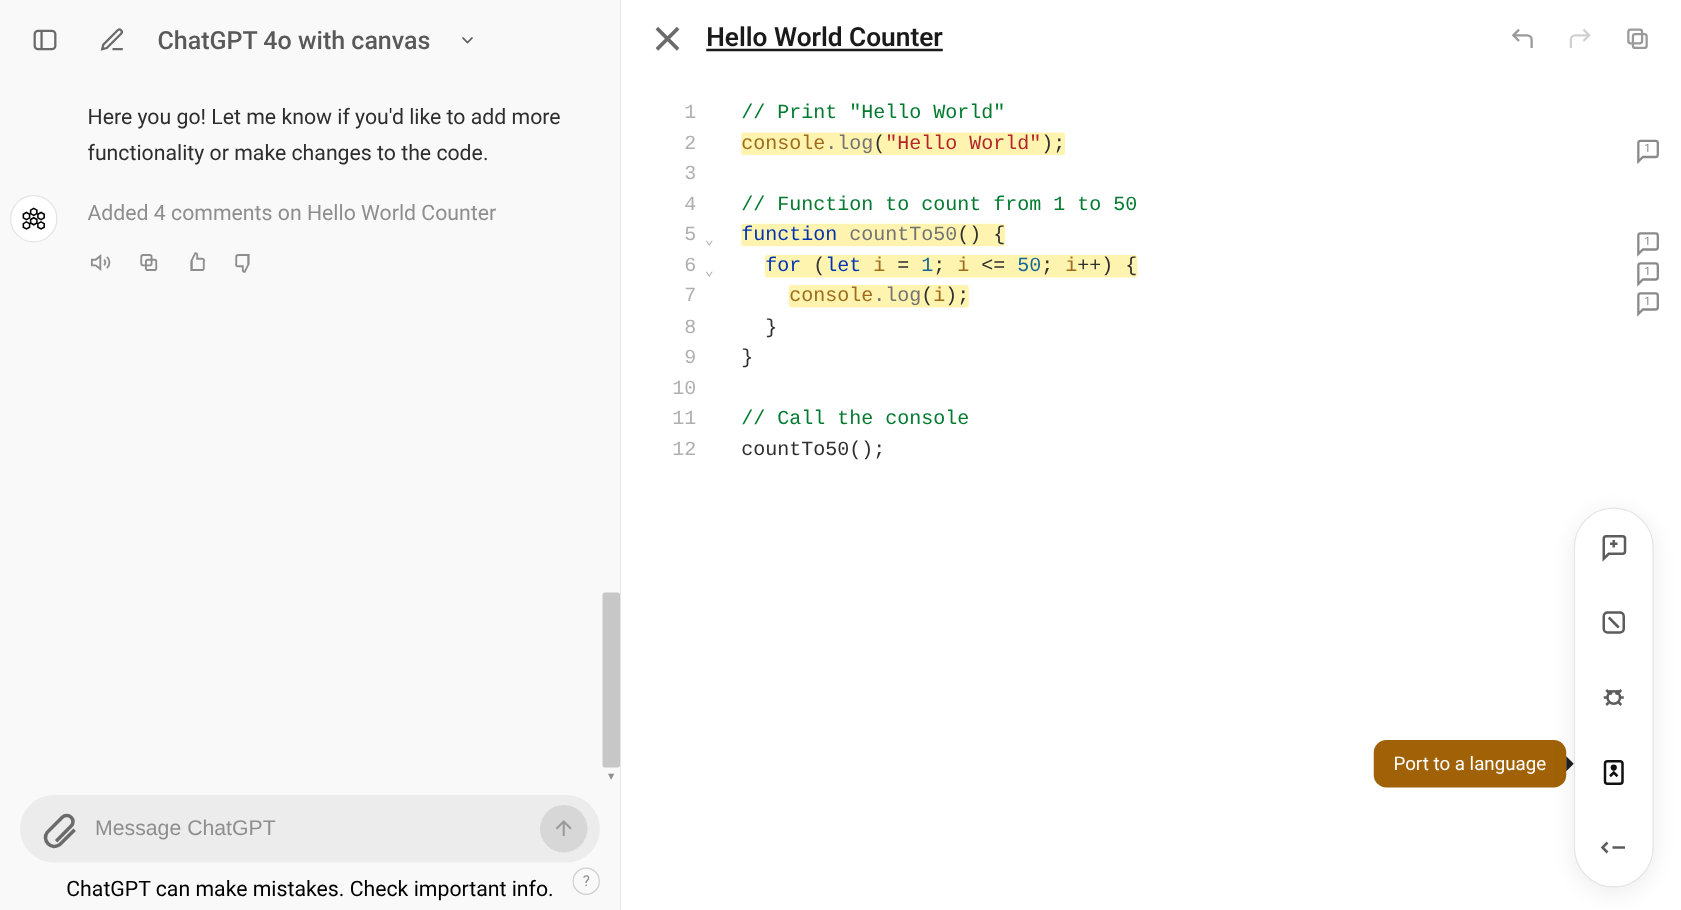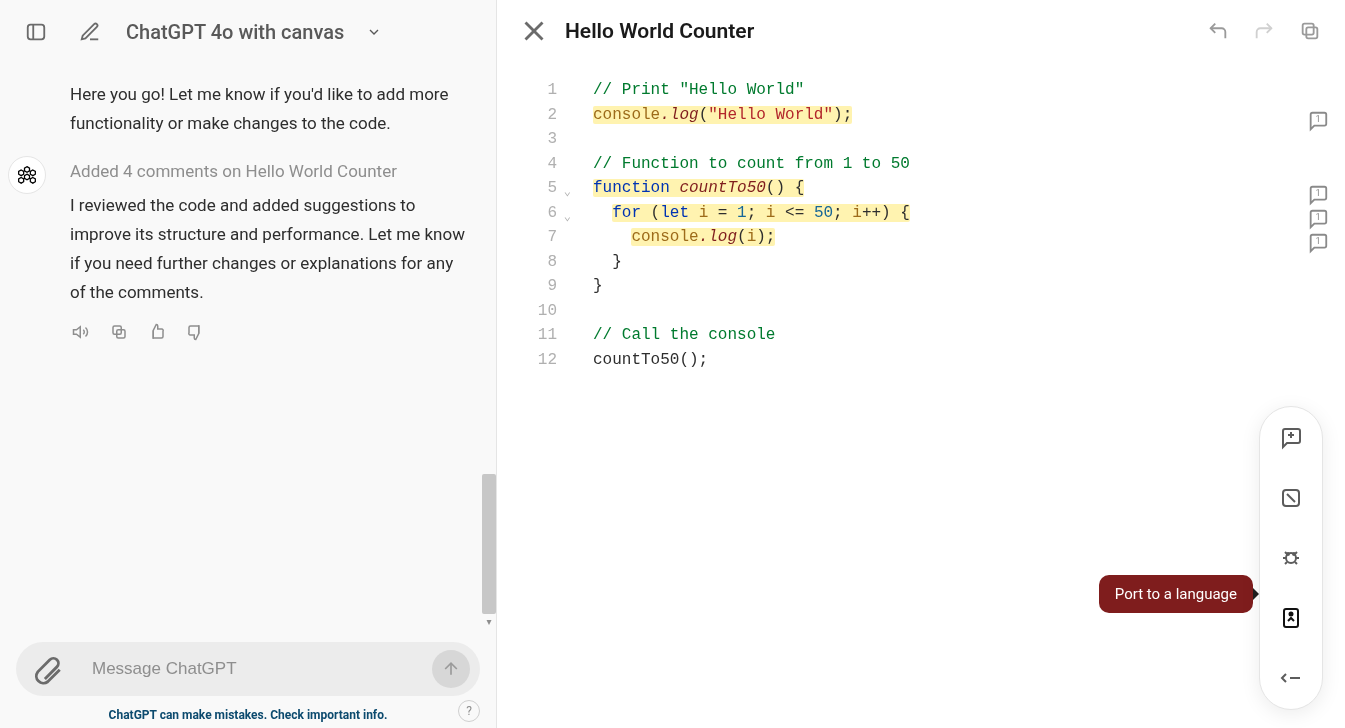--- a/index.html
+++ b/index.html
@@ -139,43 +139,41 @@
     color:#6b6b6b;
     cursor:pointer;
   }
   .composer input {
     flex:1;
     border:none;
     background:transparent;
     font-size:17px;
     outline:none;
     color:#b91c1c;
-    margin-left:16px;
   }
   .composer input::placeholder { color:#8e8e8e; }
   .composer .send {
     width: 38px;
     height: 38px;
     border-radius:50%;
     background:#d7d7d7;
     display:flex;align-items:center;justify-content:center;
     color:#9a9a9a;
     cursor:pointer;
   }
   .disclaimer-row {
     display:flex;
     align-items:center;
     justify-content:center;
     position:relative;
     padding: 4px 16px 6px 16px;
   }
   .disclaimer {
-    font-size:12px;
-    color:#0c4a6e;
-    font-weight:bold;
+    font-size:17px;
+    color:#000000;
   }
   .help-dot {
     position:absolute;
     right:16px;
     top:-4px;
     width:20px;height:20px;
     border:1px solid #d0d0d0;
     border-radius:50%;
     font-size:12px;
     color:#8e8e8e;
@@ -198,20 +196,21 @@
   }
   .canvas-header .close {
     width:34px;height:34px;display:flex;align-items:center;justify-content:center;
     color:#6b6b6b;cursor:pointer;margin-right:14px;
   }
   .canvas-title {
     font-size:21px;
     font-weight:600;
     flex:1;
     color:#1a1a1a;
+    text-decoration:underline;
   }
   .canvas-actions {
     display:flex;
     gap:20px;
     color:#9a9a9a;
   }
   .canvas-actions .ca {
     width:26px;height:26px;display:flex;align-items:center;justify-content:center;cursor:pointer;
   }
   .canvas-actions svg{width:22px;height:22px;}
@@ -237,21 +236,21 @@
     top:4px;
     color:#b0b0b0;
     font-size:12px;
   }
   .code-lines {
     padding-left: 26px;
   }
   .code-lines .cl { height:24.5px; white-space:pre; }
   .tok-com { color:#007a2e; }
   .tok-kw  { color:#0033b3;text-align:right; }
-  .tok-fn  { color:#7f1d1d;font-style:italic; }
+  .tok-fn  { color:#737373; }
   .tok-var { color:#9d6b1a; }
   .tok-num { color:#166697; }
   .tok-str { color:#b2262b; }
   .tok-plain { color:#2e2e2e; }
   .hl { background:#fff3b0; border-radius:2px; }
 
   
   .edge-comments {
     position:absolute;
     right:14px;
@@ -283,22 +282,22 @@
   }
   .ft-item {
     width:34px;height:34px;display:flex;align-items:center;justify-content:center;
     color:#5c5c5c;cursor:pointer;border-radius:8px;
   }
   .ft-item.active { color:#111; }
   .ft-item svg{width:24px;height:24px;}
   .tooltip {
     position:absolute;
     right:92px;
-    bottom:115px;
-    background:#7f1d1d;
+    bottom:98px;
+    background:#a16207;
     color:#fff;
     font-size:15px;
     padding:10px 16px;
     border-radius:10px;
     white-space:nowrap;
   }
   .tooltip::after {
     content:"";
     position:absolute;
     right:-6px;
@@ -341,21 +340,20 @@
         <span>Here you go! Let me know if you'd like to add more functionality or make changes to the code.</span>
       </div>
 
       <div class="msg-block with-avatar">
         <div class="avatar-dot">
           <svg viewBox="0 0 24 24" fill="none" stroke="currentColor" stroke-width="1.5">
             <path d="M12 2l3 1.7v3.4L12 8.8 9 7.1V3.7L12 2zM5 6l3 1.7v3.4L5 12.8 2 11.1V7.7L5 6zM19 6l3 1.7v3.4L19 12.8l-3-1.7V7.7L19 6zM12 11l3 1.7v3.4L12 17.8l-3-1.7v-3.4L12 11zM5 15l3 1.7v3.4L5 21.8 2 20.1v-3.4L5 15zM19 15l3 1.7v3.4l-3 1.7-3-1.7v-3.4l3-1.7z"></path>
           </svg>
         </div>
         <div class="comment-title">Added 4 comments on Hello World Counter</div>
-        <span>I reviewed the code and added suggestions to improve its structure and performance. Let me know if you need further changes or explanations for any of the comments.</span>
         <div class="msg-actions">
           <div class="action">
               <svg viewBox="0 0 24 24" fill="none" stroke="currentColor" stroke-width="2">
                 <path d="M11 5 6 9H2v6h4l5 4V5z"></path>
                 <path d="M15 9a4 4 0 0 1 0 6"></path>
                 <path d="M18 6a8 8 0 0 1 0 12"></path>
               </svg>
             </div>
           <div class="action">
               <svg viewBox="0 0 24 24" fill="none" stroke="currentColor" stroke-width="2">

